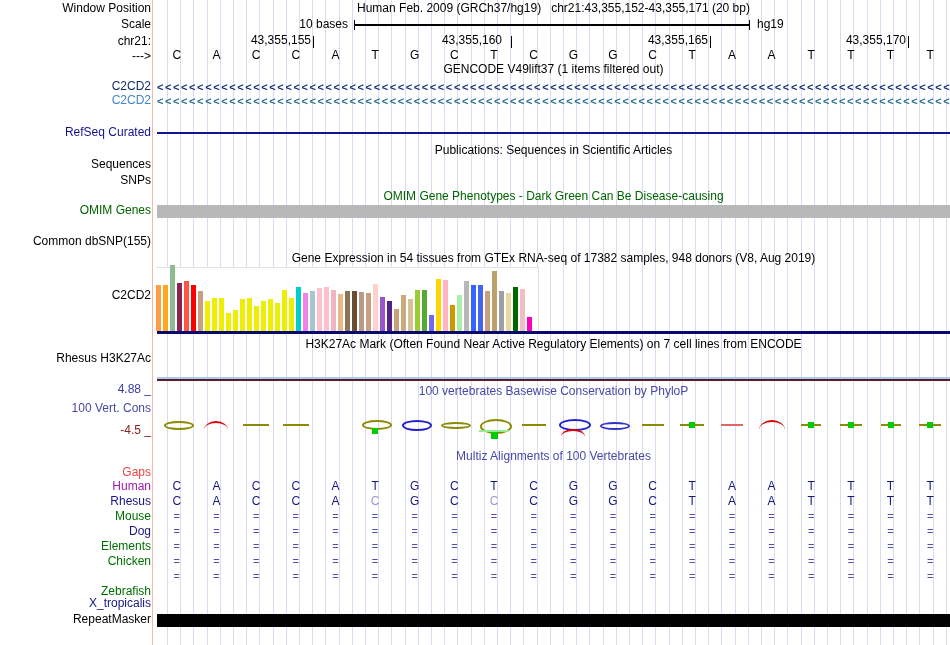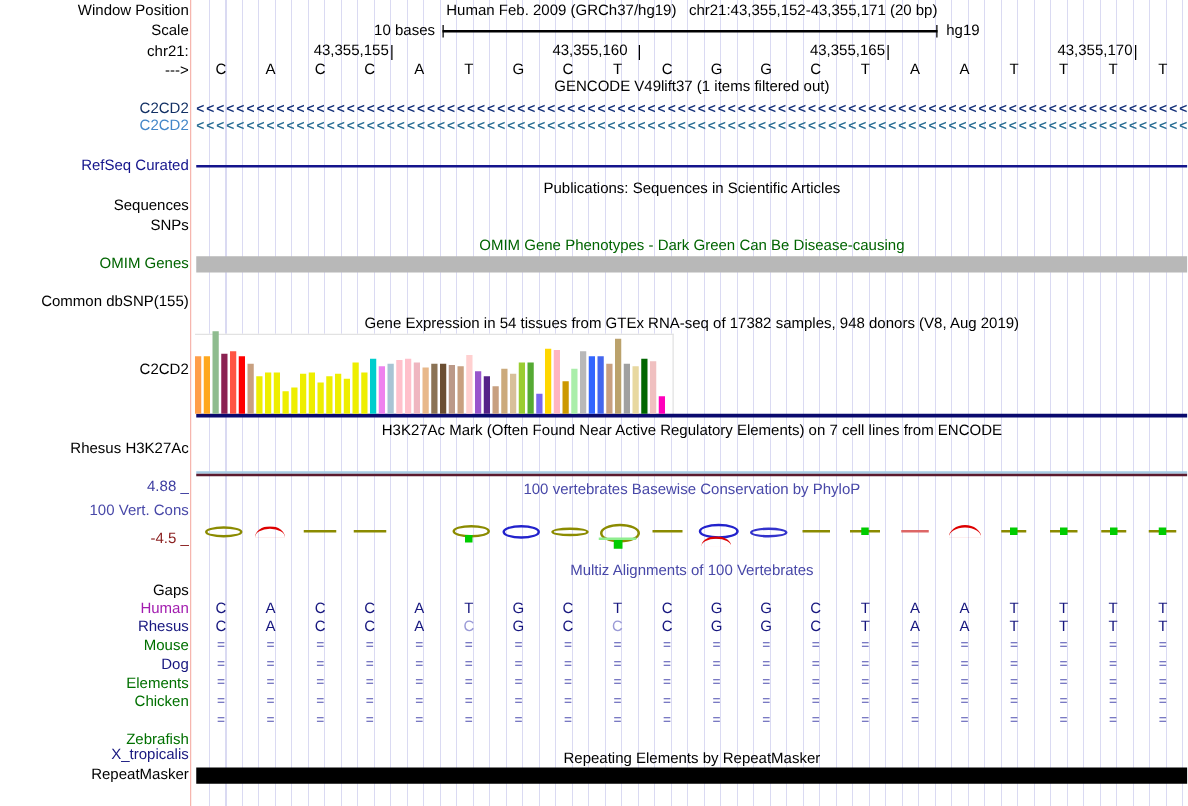--- a/index.html
+++ b/index.html
@@ -73,24 +73,23 @@
   <div class="hline" style="top:377px;left:157px;width:793px;height:2px;background:#A6CBE4"></div>
   <div class="hline" style="top:379px;left:157px;width:793px;height:1.5px;background:#5C1A2E"></div>
 
   <div class="title" style="top:385px;color:#4848A8">100 vertebrates Basewise Conservation by PhyloP</div>
   <div class="lbl" style="top:383px;color:#3C3CA0">4.88 _</div>
   <div class="lbl" style="top:402px;color:#4848A8">100 Vert. Cons</div>
   <div class="lbl" style="top:424px;color:#8B2020">-4.5 _</div>
   <div id="cons-glyphs"></div>
 
   <div class="title" style="top:450px;color:#4848A8">Multiz Alignments of 100 Vertebrates</div>
-  <div class="lbl" style="top:466px;color:#000000">Gaps</div>
+  <div class="lbl" style="top:466px;color:#ef4444">Gaps</div>
   <div id="multiz-rows"></div>
 
-  <div class="title" style="top:600px">Repeating Elements by RepeatMasker</div>
   <div class="lbl" style="top:613px">RepeatMasker</div>
   <div class="panel" style="top:614px;left:157px;width:793px;height:13px;background:#000"></div>
 <div class="num" style="top: 34px; left: 311px;">43,355,155</div>
     <div class="tick" style="top: 36px; left: 313px; height: 12px;"></div>
     <div class="num" style="top: 34px; left: 486px; margin-left: 16px;">43,355,160</div>
     <div class="tick" style="top: 36px; left: 511px; height: 12px;"></div>
     <div class="num" style="top: 34px; left: 708px;">43,355,165</div>
     <div class="tick" style="top: 36px; left: 710px; height: 12px;"></div>
     <div class="num" style="top: 34px; left: 906px;">43,355,170</div>
     <div class="tick" style="top: 36px; left: 908px; height: 12px;"></div>

